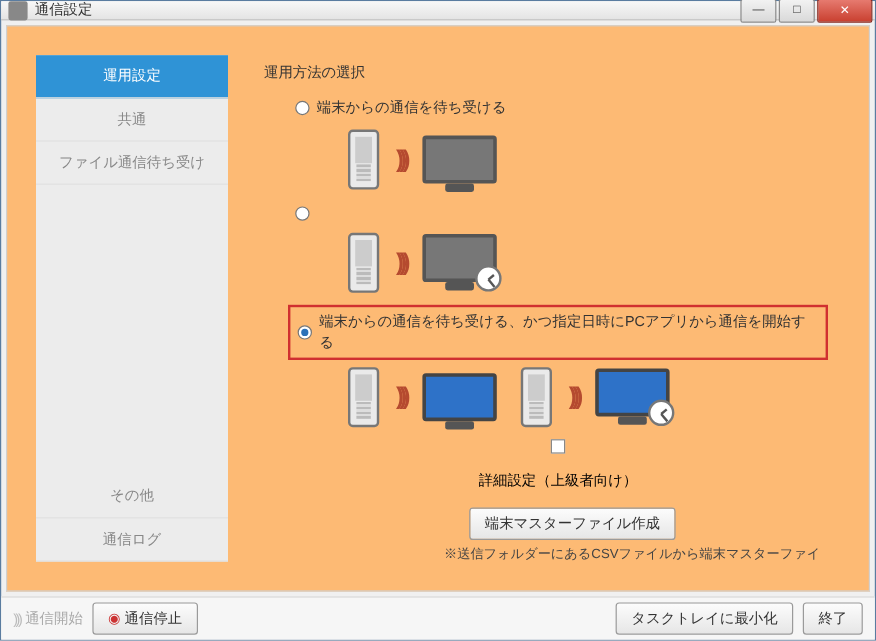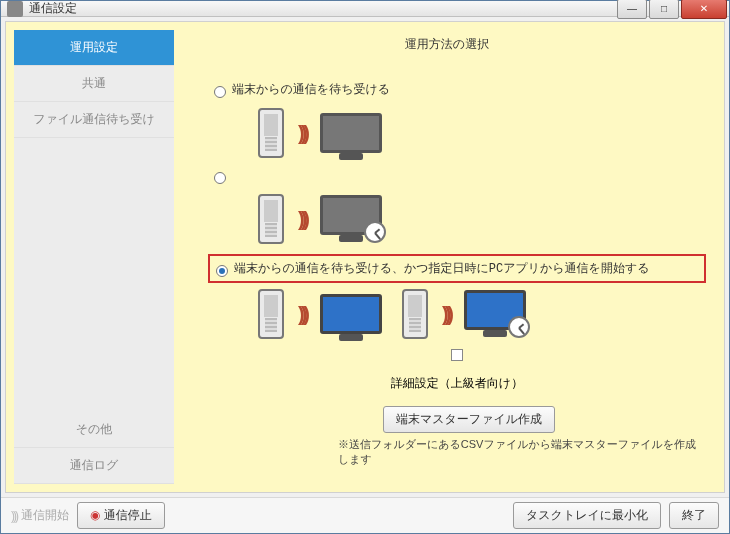--- a/index.html
+++ b/index.html
@@ -43,23 +43,23 @@
     font-size: 10px; color:#333;
     border-radius: 2px; margin-left:2px;
   }
   .win-btn.close {
     background: linear-gradient(to bottom,#e67a6f,#c94030);
     border-color:#8a2a20; color:#fff; width:46px;
   }
   .body {
     flex: 1;
     display: flex;
-    padding: 8px;
-    gap: 4px;
-    background: #fef9c3;
+    padding: 24px;
+    gap: 20px;
+    background: #fdba74;
     border: 1px solid #d0d0d0;
     margin: 4px;
     min-height: 0;
   }
   .sidebar {
     width: 160px;
     background: #ececec;
     display: flex;
     flex-direction: column;
   }
@@ -76,30 +76,28 @@
   }
   .side-spacer { flex: 1; }
   .content {
     flex: 1;
     padding: 6px 10px 4px 10px;
     position: relative;
     overflow: hidden;
   }
   .section-title {
     color: #333;
-    margin-bottom: 24px;
-    text-align: center;
+    margin-bottom: 8px;
   }
   .opt-row {
     display: flex;
-    align-items: flex-end;
+    align-items: center;
     gap: 6px;
     margin: 4px 0 6px 20px;
     padding: 4px 6px;
-    font-family: Liberation Mono, monospace;
   }
   .opt-row.selected {
     border: 2px solid #d03030;
   }
   .radio {
     width: 12px; height: 12px; border: 1px solid #777; border-radius: 50%;
     display:inline-flex; align-items:center; justify-content:center;
     background:#fff;
   }
   .radio.on::after {

